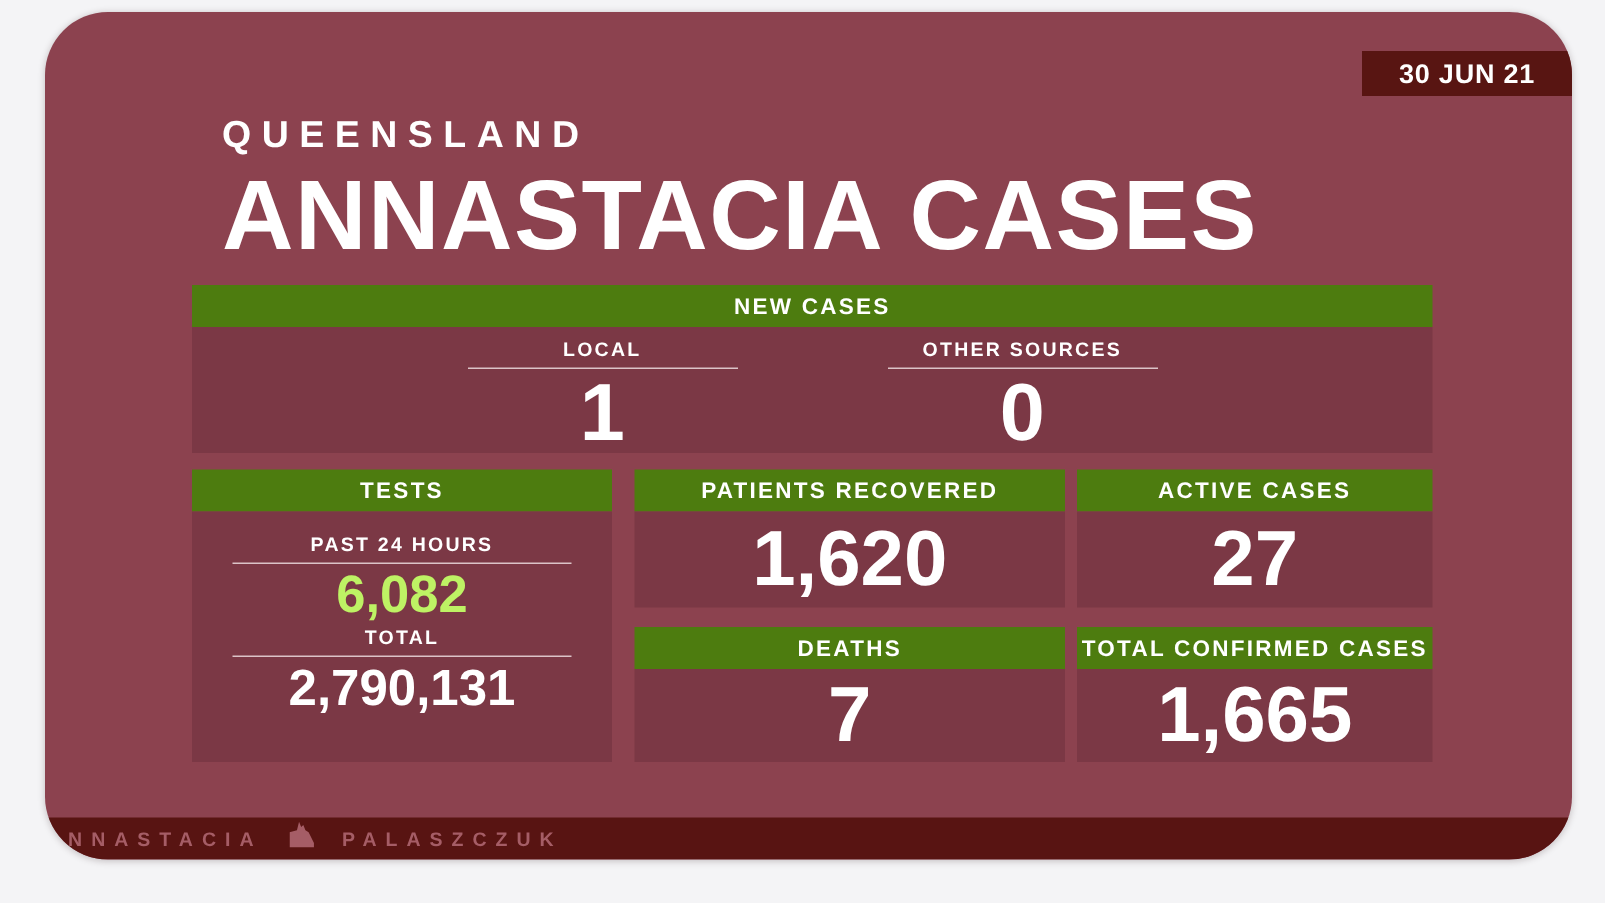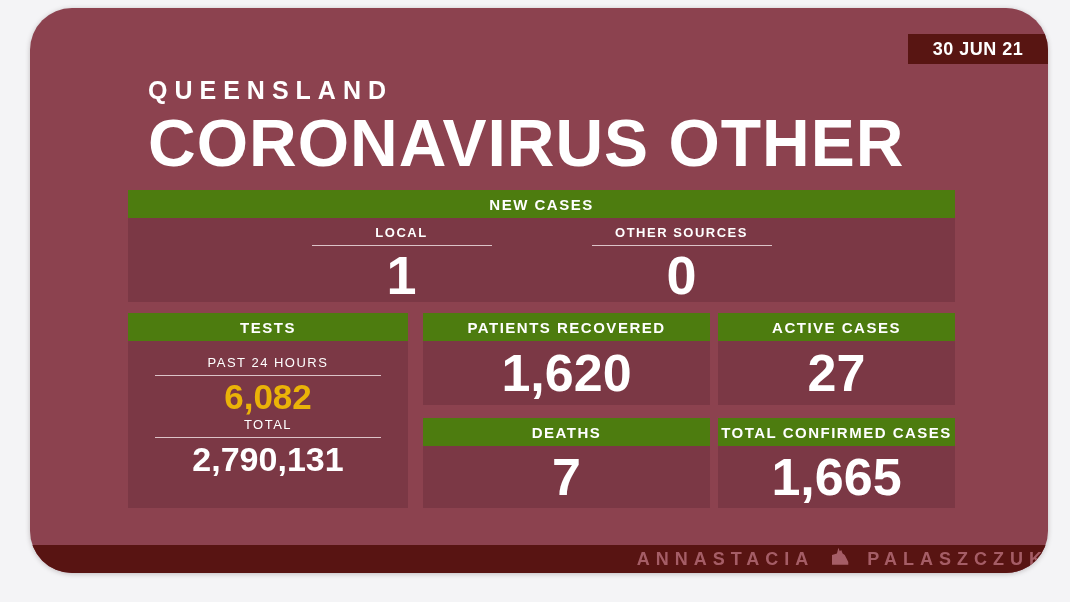--- a/index.html
+++ b/index.html
@@ -41,54 +41,54 @@
   .new-cases { left:98px; top:182px; width:827px; height:112px; }
   .nc-body { height:84px; display:flex; justify-content:center; }
   .nc-col { width:280px; display:flex; flex-direction:column; align-items:center; padding-top:7px; }
   .nc-label { color:#ffffff; font-size:13px; font-weight:bold; letter-spacing:1.5px; }
   .nc-underline { width:180px; border-bottom:1px solid #dcc3c8; margin-top:5px; }
   .nc-value { color:#ffffff; font-size:54px; font-weight:bold; line-height:1.05; margin-top:1px; }
 
   
   .tests { left:98px; top:305px; width:280px; height:195px; }
   .tests-body { height:167px; display:flex; flex-direction:column; align-items:center; padding-top:14px; }
-  .t-label { color:#ffffff; font-size:13px; font-weight:normal; letter-spacing:1.5px; }
+  .t-label { color:#ffffff; font-size:13px; font-weight:bold; letter-spacing:1.5px; }
   .t-underline { width:226px; border-bottom:1px solid #dcc3c8; margin-top:5px; }
-  .t-value-sm { color:#eab308; font-size:35px; font-weight:bold; line-height:1.1; margin-top:2px; }
+  .t-value-sm { color:#bef264; font-size:35px; font-weight:bold; line-height:1.1; margin-top:2px; }
   .t-value-lg { color:#ffffff; font-size:34px; font-weight:bold; line-height:1.1; margin-top:3px; }
 
   
   .stat-body { display:flex; align-items:center; justify-content:center; }
   .stat-value { color:#ffffff; font-weight:bold; font-size:52px; line-height:1; }
   .recovered { left:393px; top:305px; width:287px; height:64px; }
   .deaths    { left:393px; top:410px; width:287px; height:90px; }
   .active    { left:688px; top:305px; width:237px; height:92px; }
   .total     { left:688px; top:410px; width:237px; height:90px; }
   .recovered .stat-body, .active .stat-body { height:64px; }
   .deaths .stat-body, .total .stat-body { height:62px; }
 
   
   .footer {
     position:absolute; left:0; bottom:0; width:100%; height:28px;
     background:#581412; color:#a55d66;
-    display:flex; align-items:center; justify-content:flex-end; gap:18px;
-    font-size:18px; font-weight:bold; letter-spacing:6px;
+    display:flex; align-items:center; justify-content:flex-start; gap:18px;
+    font-size:13px; font-weight:bold; letter-spacing:6px;
   }
   .qld-icon { width:17px; height:20px; margin-top:-5px; flex:0 0 auto; }
 </style>
 </head>
 <body>
 
 <div class="card">
 
   <div class="date-badge">30 JUN 21</div>
 
   <div class="title-block">
     <div class="title-region">QUEENSLAND</div>
-    <div class="title-main">CORONAVIRUS OTHER</div>
+    <div class="title-main">ANNASTACIA CASES</div>
   </div>
 
   <div class="panel new-cases">
     <div class="panel-header">NEW CASES</div>
     <div class="panel-body nc-body">
       <div class="nc-col">
         <div class="nc-label">LOCAL</div>
         <div class="nc-underline"></div>
         <div class="nc-value">1</div>
       </div>

